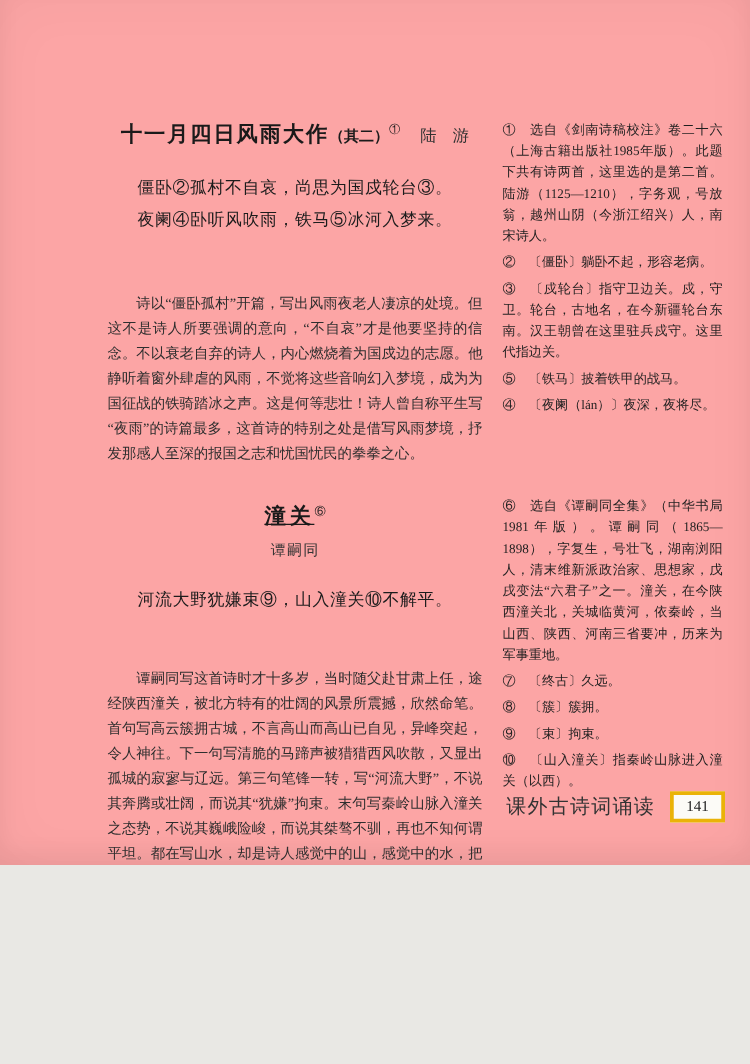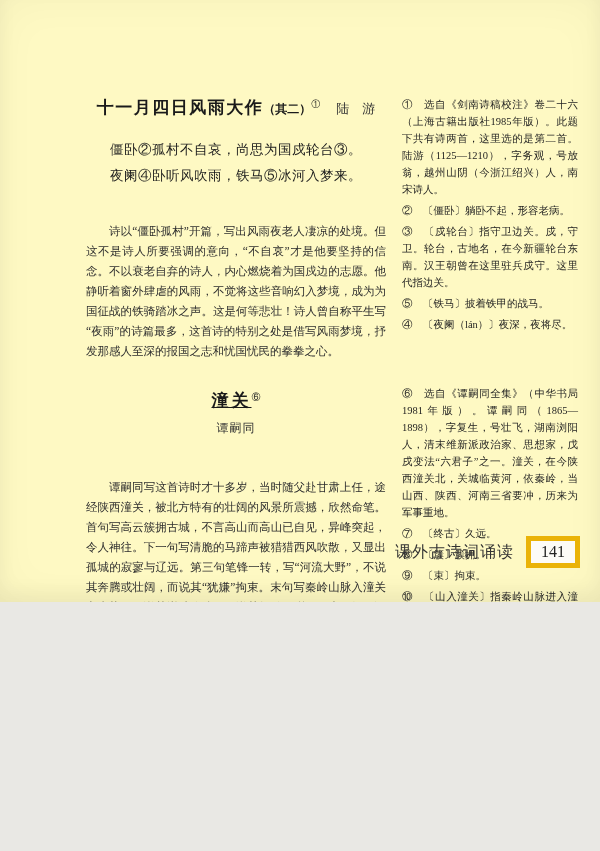--- a/index.html
+++ b/index.html
@@ -1,55 +1,55 @@
 <!DOCTYPE html>
 <html lang="zh"><head>
 <meta charset="utf-8">
 <style>
   * { margin:0; padding:0; box-sizing:border-box; }
   html,body { background:#e9e8e4; }
   body { font-family:"Liberation Serif","DejaVu Serif",serif; color:#222; }
   .page {
-    position:relative; width:600px; height:602px; margin:0 auto;
-    background:#fef9c3; overflow:hidden;
+    position:relative; width:600px; height:692px; margin:0 auto;
+    background:#fca5a5; overflow:hidden;
     box-shadow: inset 0 0 46px rgba(0,0,0,0.035), inset 0 -10px 18px rgba(0,0,0,0.05);
   }
   .content {
     position:absolute; left:86px; top:96px; width:492px;
     display:grid; grid-template-columns:300px 176px;
     column-gap:16px; row-gap:24px;
   }
   
   .title-line { text-align:center; white-space:nowrap; }
   .title { font-size:17px; font-weight:bold; letter-spacing:1.5px; color:#1a1a1a; }
   .subtitle { font-size:12px; font-weight:bold; color:#1a1a1a; }
   sup.ref { font-size:9px; color:#1a1a1a; vertical-align:super; }
   .author { font-size:13px; margin-left:16px; color:#333; }
   .poem { margin-top:18px; text-align:center; }
   .poem-line { font-size:13.5px; line-height:26px; letter-spacing:0.5px; color:#1c1c1c; }
   .commentary {
-    margin-top:32px; font-size:11.5px; line-height:1.74;
+    margin-top:44px; font-size:11.5px; line-height:1.74;
     text-align:justify; text-indent:2em; color:#2e2e2e;
   }
   .sec2 .title2 { text-align:center; margin-top:4px; }
   .sec2 .title2 .title { font-size:17px; letter-spacing:3px;text-decoration:underline; }
   .author2 { text-align:center; font-size:12px; color:#333; margin-top:8px; letter-spacing:1px; }
   .sec2 .poem { margin-top:18px; }
   .sec2 .commentary { margin-top:40px; }
   
   .notes { font-size:10.5px; line-height:1.62; color:#1f1f1f; }
   .note { text-align:justify; margin-bottom:4px; }
   
   .footer {
     position:absolute; right:20px; bottom:34px;
     display:flex; align-items:center;
   }
   .footer-label { font-size:16px; color:#333; letter-spacing:1px; margin-right:12px; }
   .page-number-box {
-    font-size:16px; color:#222; border:5px solid #eab308;
+    font-size:12px; color:#222; border:3px solid #eab308;
     padding:2px 10px; background:#fcfbf7;
   }
 </style>
 </head>
 <body>
 
 <div class="page">
   <div class="content">
 
     <section class="main sec1">
@@ -70,20 +70,21 @@
       <p class="note">⑤　〔铁马〕披着铁甲的战马。</p>
       <p class="note">④　〔夜阑（lán）〕夜深，夜将尽。</p>
     </aside>
 
     <section class="main sec2">
       <div class="title2">
         <span class="title">潼关</span><sup class="ref">⑥</sup>
       </div>
       <div class="author2">谭嗣同</div>
       <div class="poem">
+        <div class="poem-line">河流大野犹嫌束⑨，山入潼关⑩不解平。</div>
       </div>
       <p class="commentary">谭嗣同写这首诗时才十多岁，当时随父赴甘肃上任，途经陕西潼关，被北方特有的壮阔的风景所震撼，欣然命笔。首句写高云簇拥古城，不言高山而高山已自见，异峰突起，令人神往。下一句写清脆的马蹄声被猎猎西风吹散，又显出孤城的寂寥与辽远。第三句笔锋一转，写“河流大野”，不说其奔腾或壮阔，而说其“犹嫌”拘束。末句写秦岭山脉入潼关之态势，不说其巍峨险峻，而说其桀骜不驯，再也不知何谓平坦。都在写山水，却是诗人感觉中的山，感觉中的水，把山水写活了，读来有冲击力，能让人强烈感受到诗人渴望冲决罗网、勇往直前、追求个性解放的少年意气。</p>
     </section>
 
     <aside class="notes g2">
       <p class="note">⑥　选自《谭嗣同全集》（中华书局1981年版）。谭嗣同（1865—1898），字复生，号壮飞，湖南浏阳人，清末维新派政治家、思想家，戊戌变法“六君子”之一。潼关，在今陕西潼关北，关城临黄河，依秦岭，当山西、陕西、河南三省要冲，历来为军事重地。</p>
       <p class="note">⑦　〔终古〕久远。</p>
       <p class="note">⑧　〔簇〕簇拥。</p>
       <p class="note">⑨　〔束〕拘束。</p>
       <p class="note">⑩　〔山入潼关〕指秦岭山脉进入潼关（以西）。</p>

